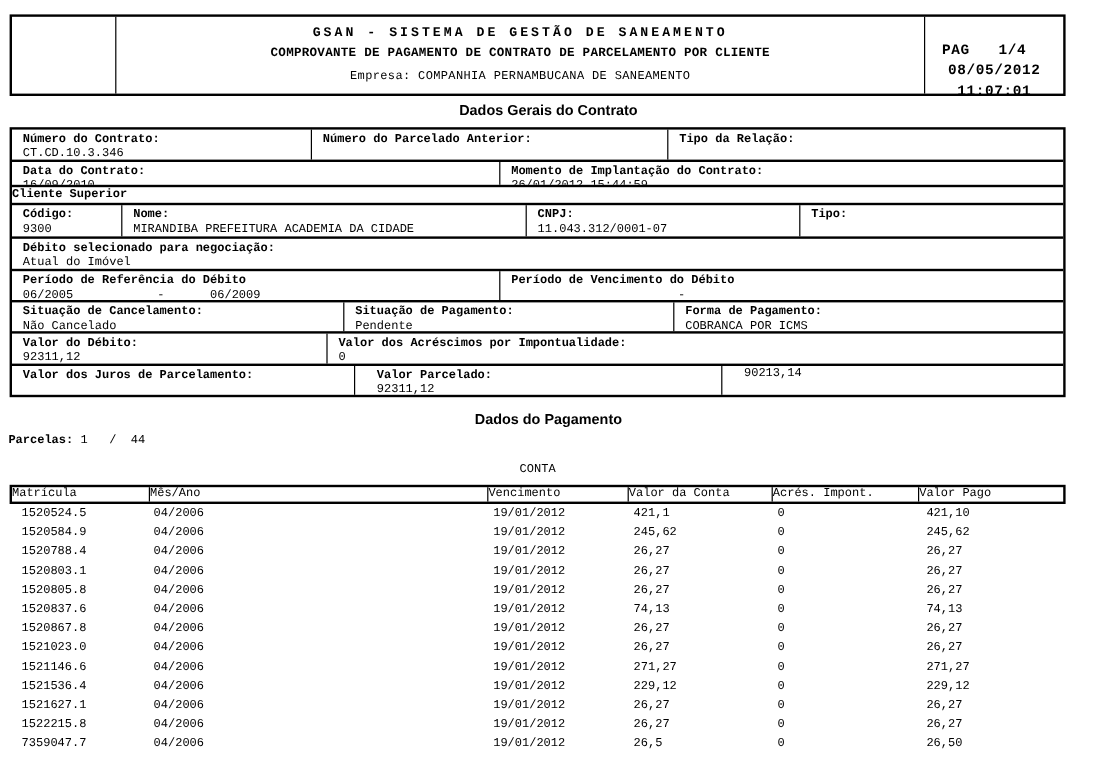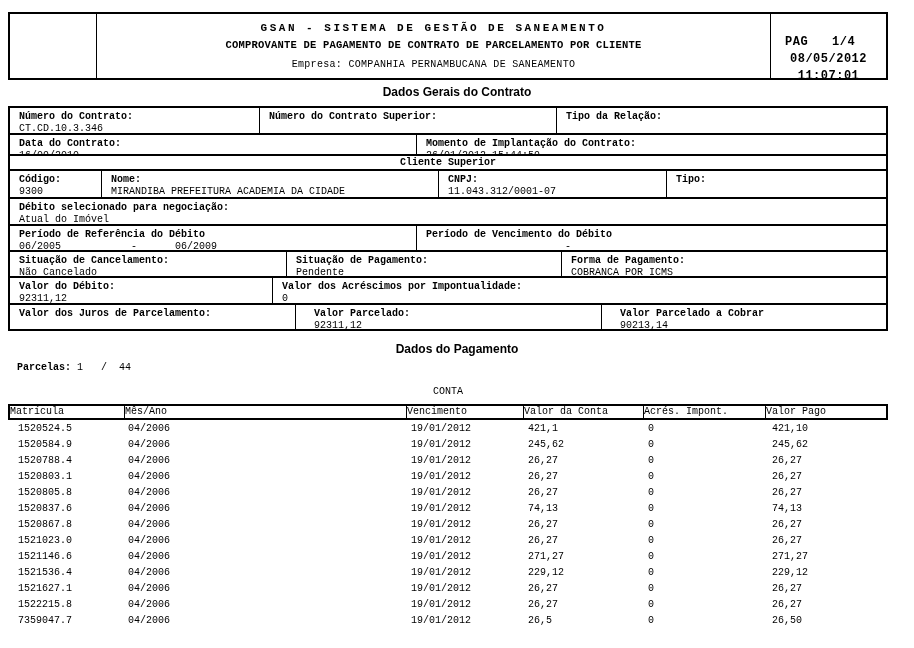--- a/index.html
+++ b/index.html
@@ -24,24 +24,24 @@
   .sec-title { left:0; width:914px; text-align:center; font-family:Liberation Sans, sans-serif; font-weight:bold; font-size:12px; }
 
   
   .gen-table { left:8px; top:106px; width:880px; border:2px solid #000; }
   .grow { display:flex; border-bottom:2px solid #000; }
   .grow:last-child { border-bottom:none; }
   .gcell { border-right:1px solid #000; overflow:hidden; }
   .gcell:last-child { border-right:none; }
   .lbl { font-size:10px; font-weight:bold; padding:3px 0 0 9px; line-height:11px; white-space:pre; }
   .val { font-size:10px; padding:1px 0 0 9px; line-height:11px; white-space:pre; }
-  .center-row { text-align:center; font-size:10px; font-weight:bold; padding-top:1px; line-height:12px; }
-
-  
-  .parcelas { left:17px; top:362px; font-size:10px; }
+  .center-row { text-align:left; font-size:10px; font-weight:bold; padding-top:1px; line-height:12px; }
+
+  
+  .parcelas { left:7px; top:362px; font-size:10px; }
   .parcelas .p-lbl { font-weight:bold; }
   .parcelas .p-cur { margin-left:6px; }
   .parcelas .p-sep { margin-left:18px; }
   .parcelas .p-tot { margin-left:12px; }
 
   
   .conta-title { left:8px; top:386px; width:880px; text-align:center; font-size:10px; }
   .conta-head { left:8px; top:404px; width:880px; height:16px; border:2px solid #000; display:flex; font-size:10px; line-height:12px; }
   .conta-head span { display:block; border-right:1px solid #000; padding-left:0; white-space:pre; }
   .conta-head span:last-child { border-right:none; }
@@ -89,21 +89,21 @@
 <div class="abs sec-title" style="top:85px">Dados Gerais do Contrato</div>
 
 <div class="abs gen-table">
 
   <div class="grow h27">
     <div class="gcell w250">
       <div class="lbl">Número do Contrato:</div>
       <div class="val">CT.CD.10.3.346</div>
     </div>
     <div class="gcell w297">
-      <div class="lbl">Número do Contrato Superior:</div>
+      <div class="lbl">Número do Parcelado Anterior:</div>
       <div class="val"></div>
     </div>
     <div class="gcell w329">
       <div class="lbl">Tipo da Relação:</div>
       <div class="val"></div>
     </div>
   </div>
 
   <div class="grow h29">
     <div class="gcell w407">
@@ -188,21 +188,20 @@
   <div class="grow h24">
     <div class="gcell w286">
       <div class="lbl">Valor dos Juros de Parcelamento:</div>
       <div class="val"></div>
     </div>
     <div class="gcell w306">
       <div class="lbl pad18">Valor Parcelado:</div>
       <div class="val pad18">92311,12</div>
     </div>
     <div class="gcell w284">
-      <div class="lbl pad18">Valor Parcelado a Cobrar</div>
       <div class="val pad18">90213,14</div>
     </div>
   </div>
 
 </div>
 
 <div class="abs sec-title" style="top:342px">Dados do Pagamento</div>
 
 <div class="abs parcelas">
   <span class="p-lbl">Parcelas:</span><span class="p-cur">1</span><span class="p-sep">/</span><span class="p-tot">44</span>

